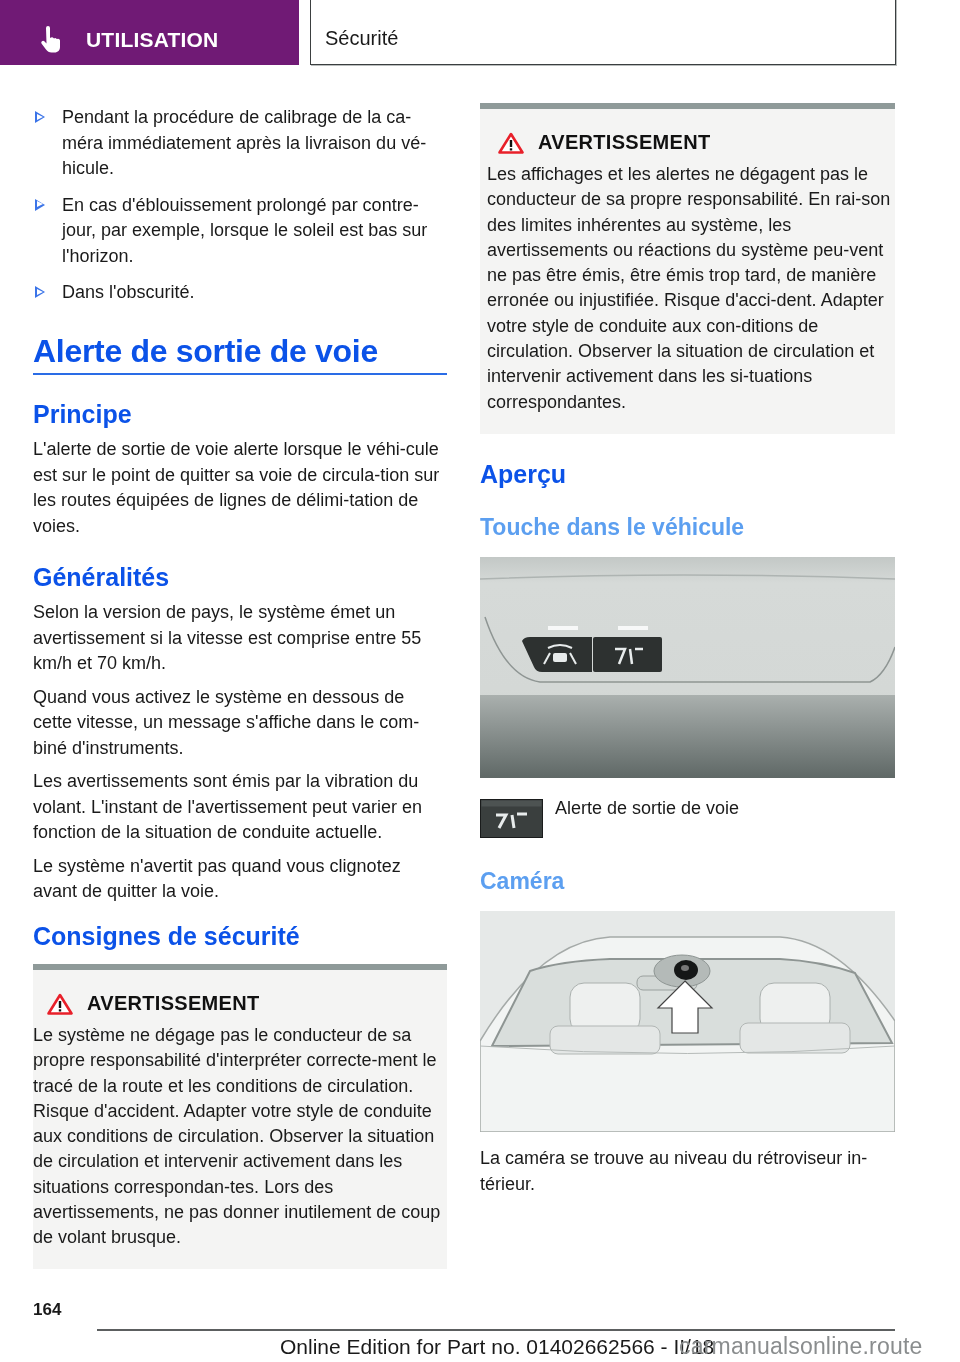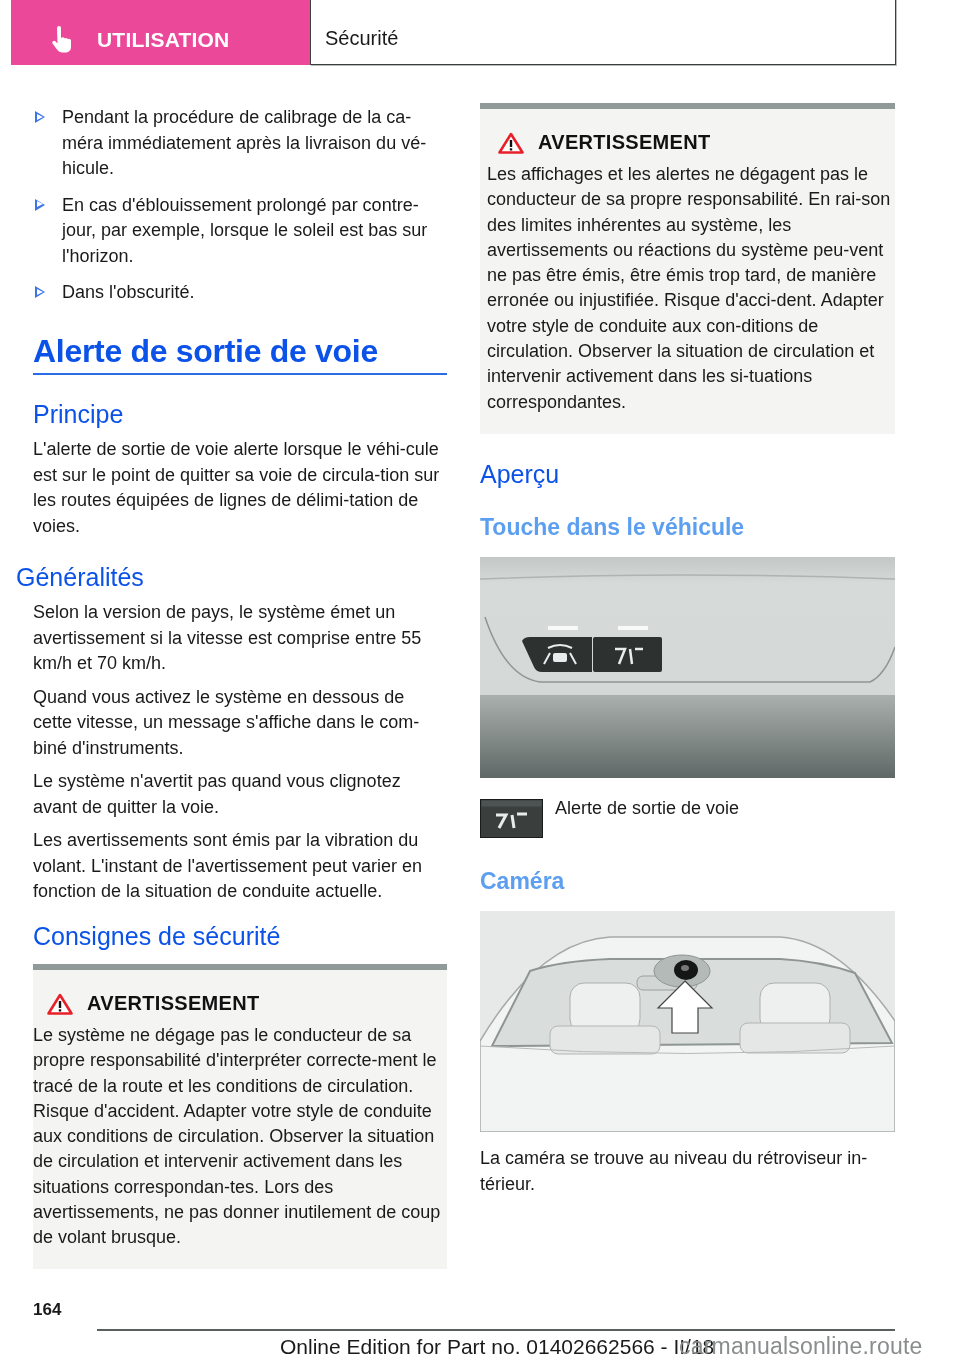--- a/index.html
+++ b/index.html
@@ -1,36 +1,36 @@
 <!DOCTYPE html>
 <html><head>
   <meta charset="utf-8">
   <style>
     * { box-sizing: border-box; margin: 0; padding: 0; }
     html, body { width: 960px; height: 1362px; background: #ffffff; overflow: hidden; }
     body { position: relative; font-family: "Liberation Sans", sans-serif; color: #1a1a1a; }
 
     
-    .hdr-dark { position: absolute; left: 11px; top: 0; width: 299px; height: 65px; background: #ec4899; }
+    .hdr-dark { position: absolute; left: 0; top: 0; width: 299px; height: 65px; background: #701a75; }
     .hdr-dark .hand { position: absolute; left: 40px; top: 26px; width: 24px; height: 28px; }
     .hdr-dark .sec-label { position: absolute; left: 86px; top: 28px; color: #fff; font-weight: bold; font-size: 21px; letter-spacing: 0.2px; }
     .hdr-box { position: absolute; left: 310px; top: -2px; width: 586px; height: 67px; border: 1.5px solid #3b3f40; border-top: none; background: #fff; box-shadow: 1px 1px 0 #b9bdbd; }
     .hdr-box .topic { position: absolute; left: 14px; top: 29px; font-size: 20px; color: #1a1a1a; }
 
     .body-text { font-size: 18px; line-height: 25.5px; color: #1a1a1a; }
     .para { margin-bottom: 8px; }
 
     .bullets { position: absolute; left: 33px; top: 97px; width: 414px; }
     .bullet { position: relative; padding-left: 29px; margin-bottom: 11px; margin-top: 8px; }
     .bullet .tri { position: absolute; left: 2px; top: 6px; width: 0; height: 0; border-left: 10px solid #3b74e8; border-top: 6px solid transparent; border-bottom: 6px solid transparent; }
     .bullet .tri::after { content: ""; position: absolute; left: -8.5px; top: -3.5px; border-left: 6px solid #fff; border-top: 3.5px solid transparent; border-bottom: 3.5px solid transparent; }
 
     .h1 { position: absolute; left: 33px; top: 333px; width: 414px; font-size: 32px; font-weight: bold; color: #0b52e8; letter-spacing: -0.3px; }
     .h1-rule { position: absolute; left: 33px; top: 373px; width: 414px; height: 2px; background: #2a6ce6; }
-    .h2 { font-size: 25px; font-weight: normal; color: #0b52e8; }
+    .h2 { font-size: 25px; font-weight: bold; color: #0b52e8; }
     .h3 { font-size: 23px; font-weight: bold; color: #5c9ff0; }
 
     .warn-box { position: absolute; background: #f4f4f3; }
     .warn-box .bar { position: absolute; left: 0; top: 0; width: 100%; height: 6px; background: #8f9a99; }
     .warn-head { position: absolute; display: flex; align-items: center; }
     .warn-head .title { font-size: 20px; font-weight: bold; color: #111; margin-left: 14px; letter-spacing: 0.3px; }
     .warn-text { position: absolute; font-size: 18px; line-height: 25.3px; color: #1a1a1a; }
 
     .img-box { position: absolute; overflow: hidden; }
 
@@ -66,26 +66,26 @@
     <span>Dans l'obscurité.</span>
   </div>
 </div>
 
 <div class="h1">Alerte de sortie de voie</div>
 <div class="h1-rule"></div>
 
 <div class="h2" style="position:absolute; left:33px; top:400px;">Principe</div>
 <div class="body-text" style="position:absolute; left:33px; top:437px; width:414px;">L'alerte de sortie de voie alerte lorsque le véhi-cule est sur le point de quitter sa voie de circula-tion sur les routes équipées de lignes de délimi-tation de voies.</div>
 
-<div class="h2" style="position:absolute; left:16px; top:563px;text-align:center;">Généralités</div>
+<div class="h2" style="position:absolute; left:33px; top:563px;text-align:center;">Généralités</div>
 <div class="body-text" style="position:absolute; left:33px; top:600px; width:414px;">
   <div class="para">Selon la version de pays, le système émet un avertissement si la vitesse est comprise entre 55 km/h et 70 km/h.</div>
   <div class="para">Quand vous activez le système en dessous de cette vitesse, un message s'affiche dans le com-biné d'instruments.</div>
+  <div class="para">Les avertissements sont émis par la vibration du volant. L'instant de l'avertissement peut varier en fonction de la situation de conduite actuelle.</div>
   <div class="para">Le système n'avertit pas quand vous clignotez avant de quitter la voie.</div>
-  <div class="para">Les avertissements sont émis par la vibration du volant. L'instant de l'avertissement peut varier en fonction de la situation de conduite actuelle.</div>
 </div>
 
 <div class="h2" style="position:absolute; left:33px; top:922px;">Consignes de sécurité</div>
 <div class="warn-box" style="left:33px; top:964px; width:414px; height:305px;">
   <div class="bar"></div>
   <div class="warn-head" style="left:14px; top:28px;">
     <svg width="26" height="22" viewBox="0 0 26 22">
       <path d="M13 2 L24.5 20.5 H1.5 Z" fill="#fff" stroke="#e8202a" stroke-width="2.6" stroke-linejoin="round"></path>
       <rect x="11.8" y="8" width="2.4" height="7" fill="#111"></rect>
       <rect x="11.8" y="16.3" width="2.4" height="2.2" fill="#111"></rect>

